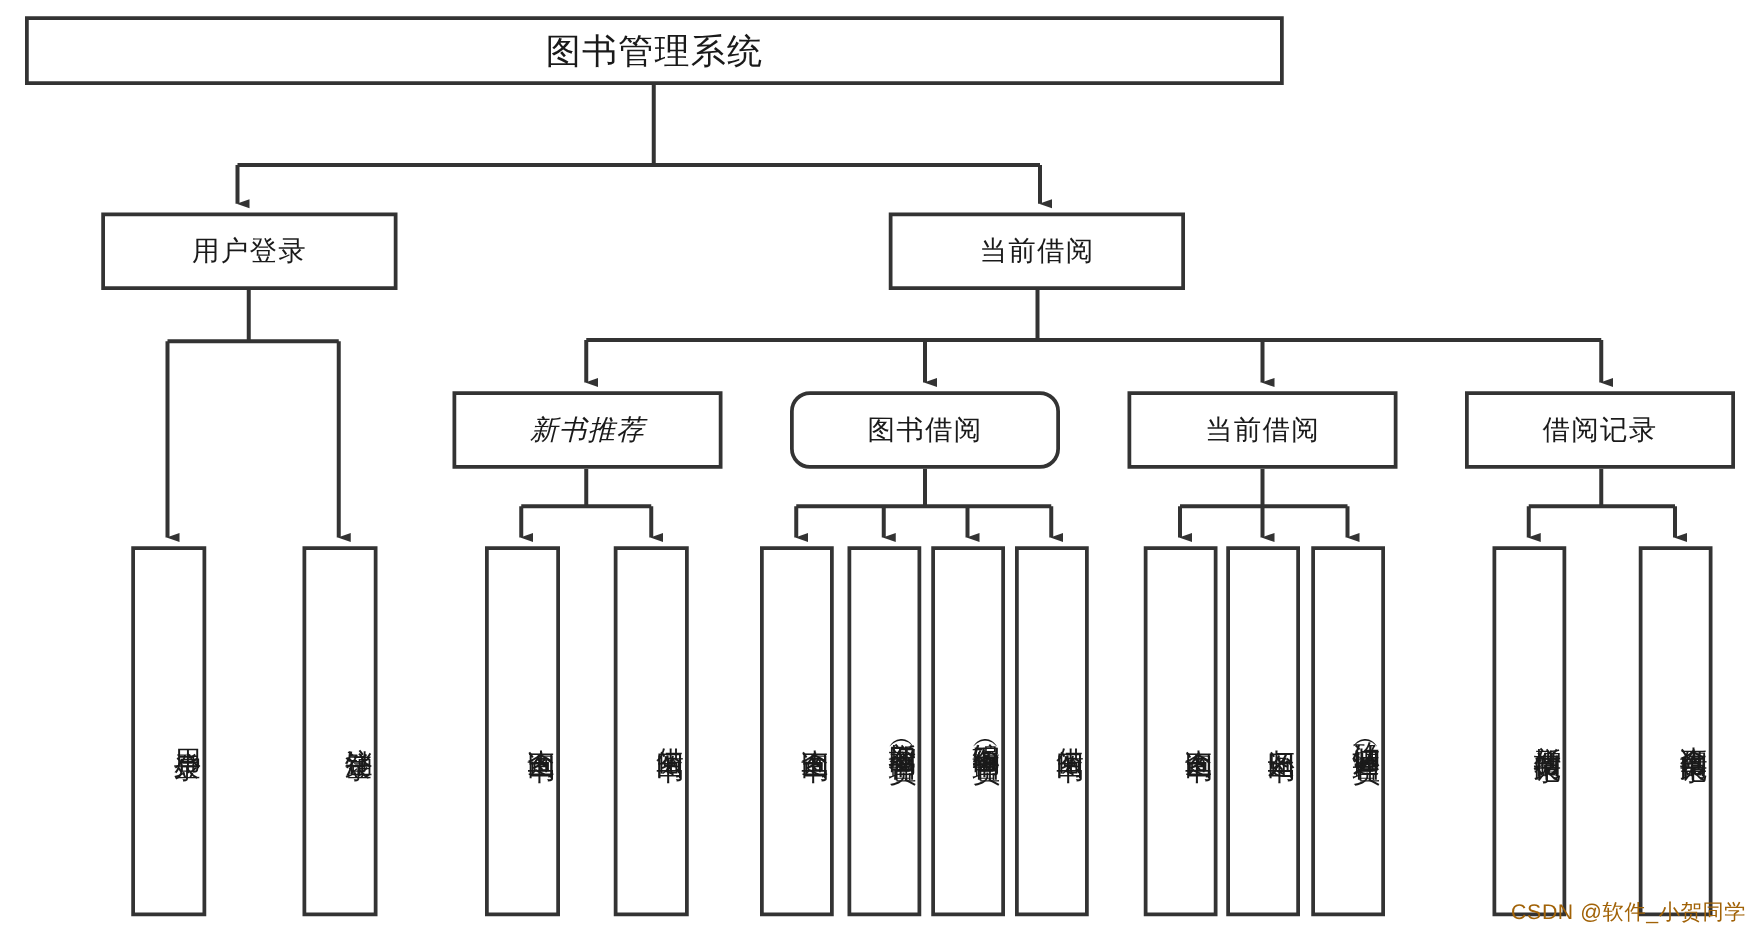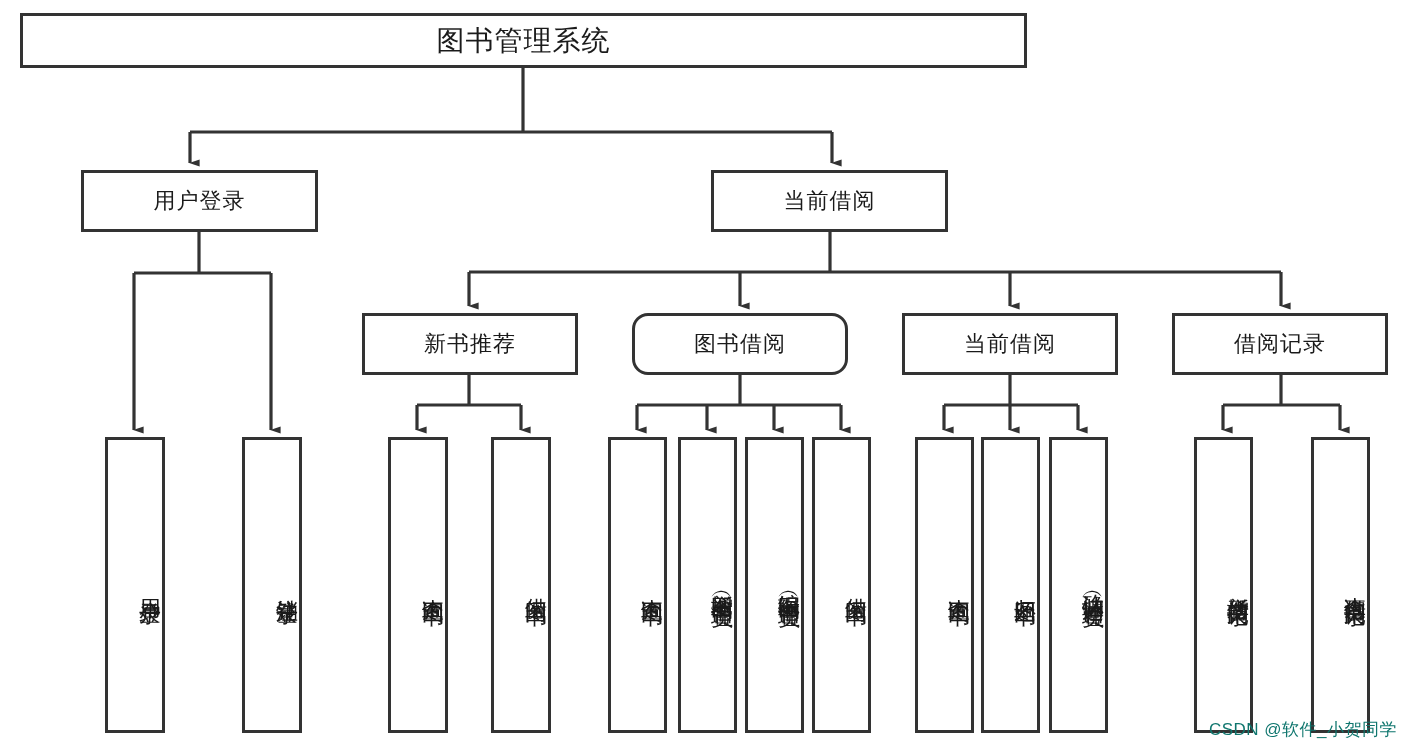--- a/index.html
+++ b/index.html
@@ -7,21 +7,21 @@
   #stage{position:relative;width:1405px;height:747px;background:#ffffff;overflow:hidden;}
   .node{position:absolute;box-sizing:border-box;background:#ffffff;border:3px solid #333333;
         display:flex;align-items:center;justify-content:center;color:#1a1a1a;}
   .node.h{font-size:22px;letter-spacing:1px;}
   .node.h.root{font-size:28px;}
   .node.v{writing-mode:vertical-rl;text-orientation:upright;font-size:22px;
           letter-spacing:2px;line-height:1.05;padding:10px 0;align-items:flex-start;
           justify-content:center;}
   .node.v .vtxt{writing-mode:vertical-rl;text-orientation:upright;white-space:pre;}
   svg.edges{position:absolute;left:0;top:0;width:1405px;height:747px;pointer-events:none;}
-  .wm{position:absolute;right:8px;bottom:6px;font-size:17px;color:#0f766e;
+  .wm{position:absolute;right:8px;bottom:6px;font-size:17px;color:#a16207;
       letter-spacing:.5px;white-space:nowrap;}
 </style>
 </head>
 <body>
 
 <div id="stage">
 
   <svg class="edges" viewBox="0 0 1405 747">
     <defs>
       <marker id="arw" markerWidth="9" markerHeight="11" refX="3.6" refY="9.6" orient="auto" markerUnits="userSpaceOnUse">
@@ -76,21 +76,21 @@
     <span>图书管理系统</span>
   </div>
 
   <div class="node h" style="left:81px;top:170px;width:237px;height:62px;">
     <span>用户登录</span>
   </div>
   <div class="node h" style="left:711px;top:170px;width:237px;height:62px;">
     <span>当前借阅</span>
   </div>
 
-  <div class="node h" style="left:362px;top:313px;width:216px;height:62px;">
+  <div class="node h" style="left:362px;top:313px;width:216px;height:62px;font-style:italic;">
     <span>新书推荐</span>
   </div>
   <div class="node h" style="left:632px;top:313px;width:216px;height:62px;border-radius:16px;">
     <span>图书借阅</span>
   </div>
   <div class="node h" style="left:1172px;top:313px;width:216px;height:62px;">
     <span>借阅记录</span>
   </div>
   <div class="node h" style="left:902px;top:313px;width:216px;height:62px;">
     <span>当前借阅</span>

